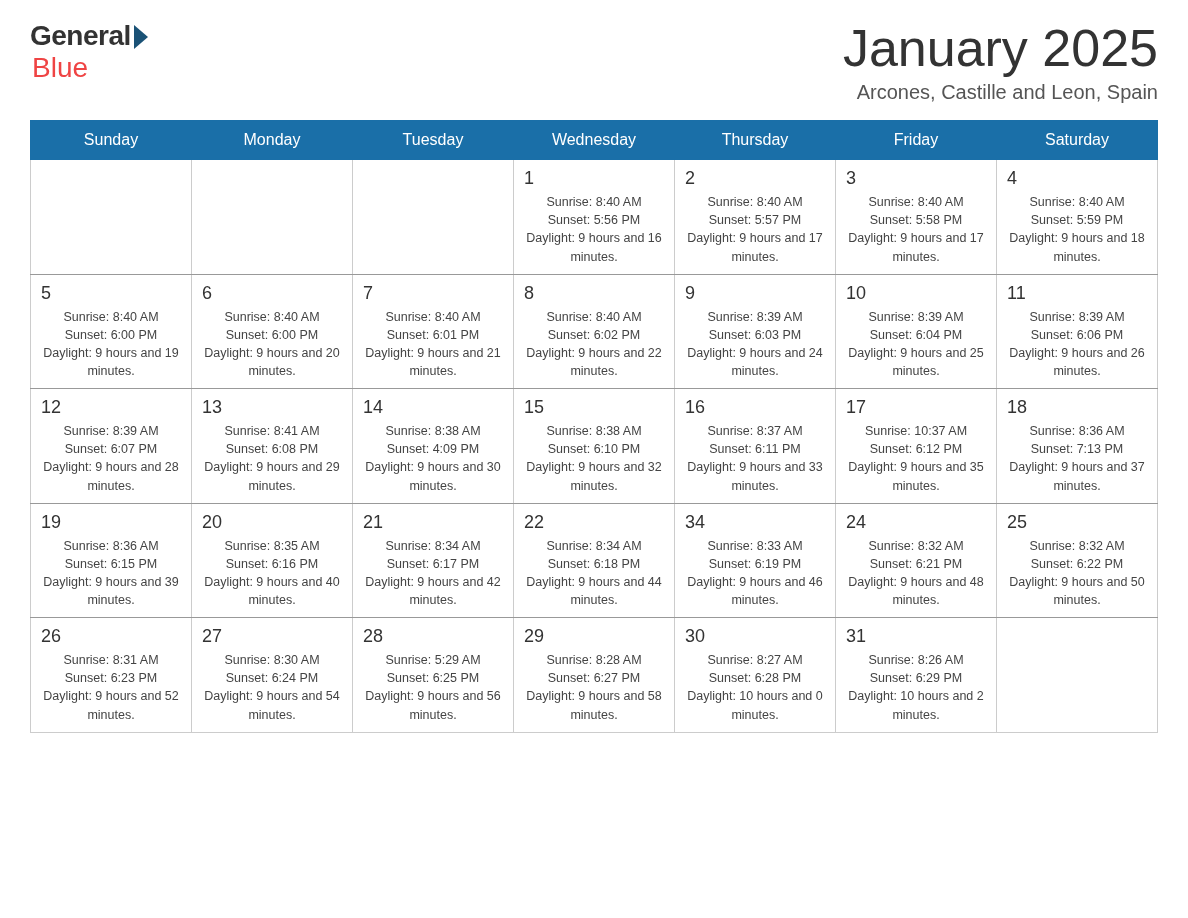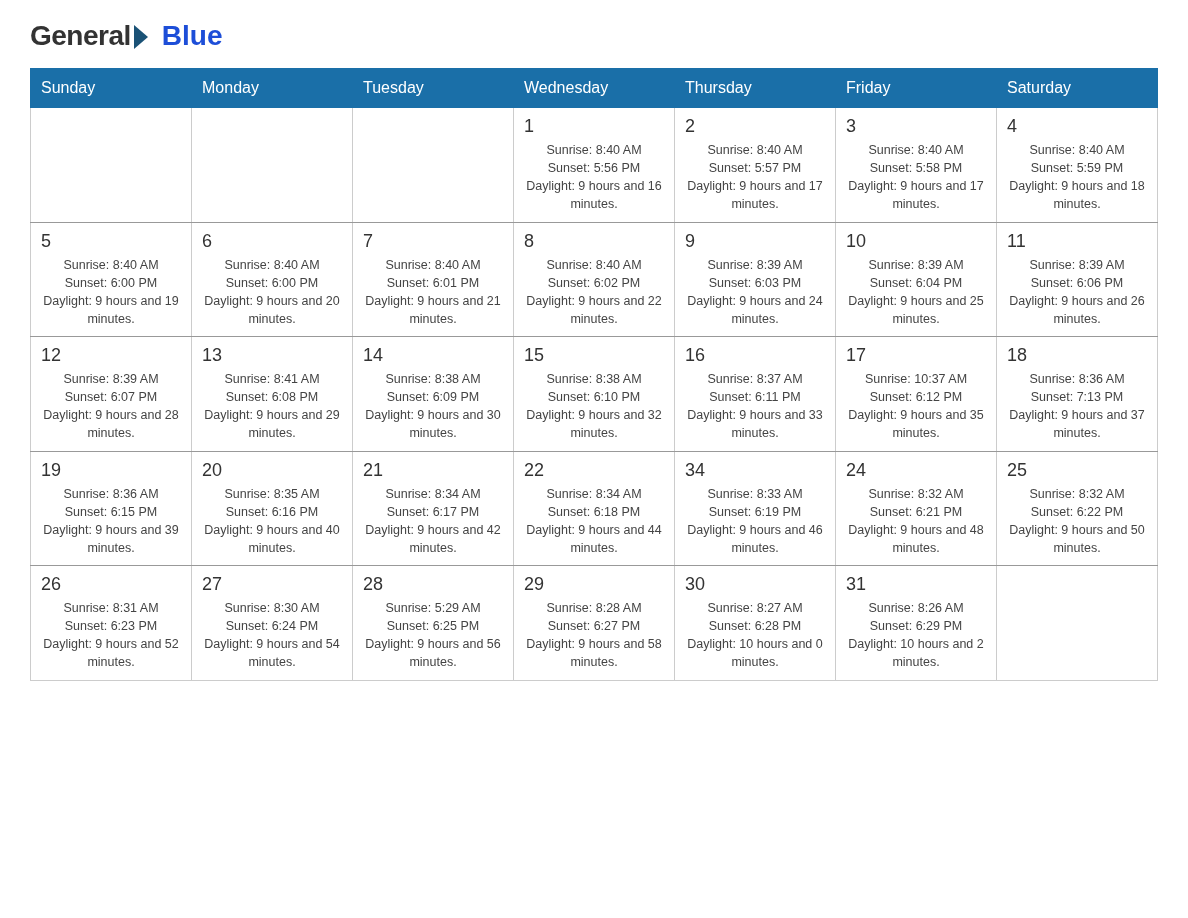--- a/index.html
+++ b/index.html
@@ -11,21 +11,21 @@
       min-height: 918px;
     }
     .header-area {
       display: flex;
       justify-content: space-between;
       align-items: flex-start;
       margin-bottom: 16px;
     }
     .logo {
       display: flex;
-      flex-direction: row;
+      flex-direction: column;
       align-items: flex-start;
     }
     .logo-top {
       display: flex;
       align-items: center;
     }
     .logo-general {
       font-size: 28px;
       font-weight: bold;
       color: #333;
@@ -35,23 +35,23 @@
       width: 0;
       height: 0;
       border-left: 14px solid #1a5276;
       border-top: 12px solid transparent;
       border-bottom: 12px solid transparent;
       margin-left: 3px;
       margin-top: 2px;
     }
     .logo-blue {
       font-size: 28px;
-      font-weight: bold;
-      color: #1d4ed8;
-      margin-left: 14px;
+      font-weight: normal;
+      color: #ef4444;
+      margin-left: 2px;
     }
     .title-area {
       text-align: right;
     }
     .month-title {
       font-size: 52px;
       font-weight: normal;
       color: #333;
       line-height: 1.1;
     }
@@ -64,21 +64,21 @@
       width: 100%;
       border-collapse: collapse;
       table-layout: fixed;
     }
     .calendar-table th {
       background: #1a6fa8;
       color: #fff;
       padding: 10px 10px;
       font-size: 16px;
       font-weight: normal;
-      text-align: left;
+      text-align: center;
       border: 1px solid #1a6fa8;
     }
     .calendar-table td {
       border: 1px solid #ccc;
       vertical-align: top;
       padding: 8px 10px;
       height: 110px;
     }
     .day-number {
       font-size: 18px;
@@ -102,20 +102,24 @@
 </head>
 <body>
 
 <div class="header-area">
   <div class="logo">
     <div class="logo-top">
       <span class="logo-general">General</span>
       <div class="logo-arrow"></div>
     </div>
     <span class="logo-blue">Blue</span>
+  </div>
+  <div class="title-area">
+    <div class="month-title">January 2025</div>
+    <div class="location-title">Arcones, Castille and Leon, Spain</div>
   </div>
 </div>
 
 <table class="calendar-table">
   <thead>
     <tr>
     <th>Sunday</th>
         <th>Monday</th>
         <th>Tuesday</th>
         <th>Wednesday</th>
@@ -220,21 +224,21 @@
         <td>
           <div class="day-number">13</div>
           <div class="day-info">Sunrise: 8:41 AM
 Sunset: 6:08 PM
 Daylight: 9 hours
 and 29 minutes.</div>
         </td>
         <td>
           <div class="day-number">14</div>
           <div class="day-info">Sunrise: 8:38 AM
-Sunset: 6:09 PM
+Sunset: 4:09 PM
 Daylight: 9 hours
 and 30 minutes.</div>
         </td>
         <td>
           <div class="day-number">15</div>
           <div class="day-info">Sunrise: 8:38 AM
 Sunset: 6:10 PM
 Daylight: 9 hours
 and 32 minutes.</div>
         </td>

